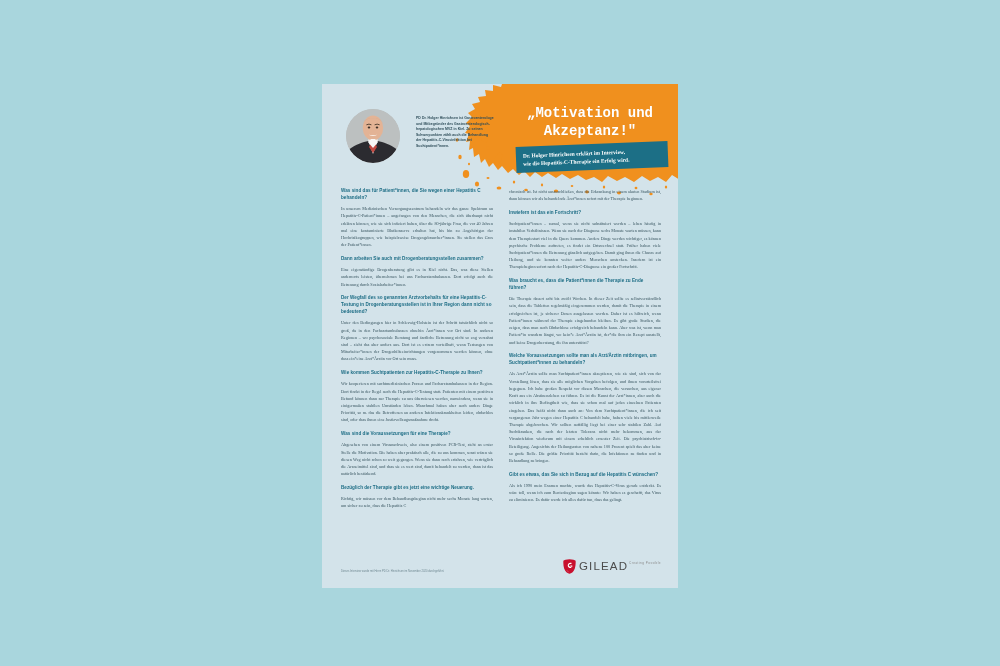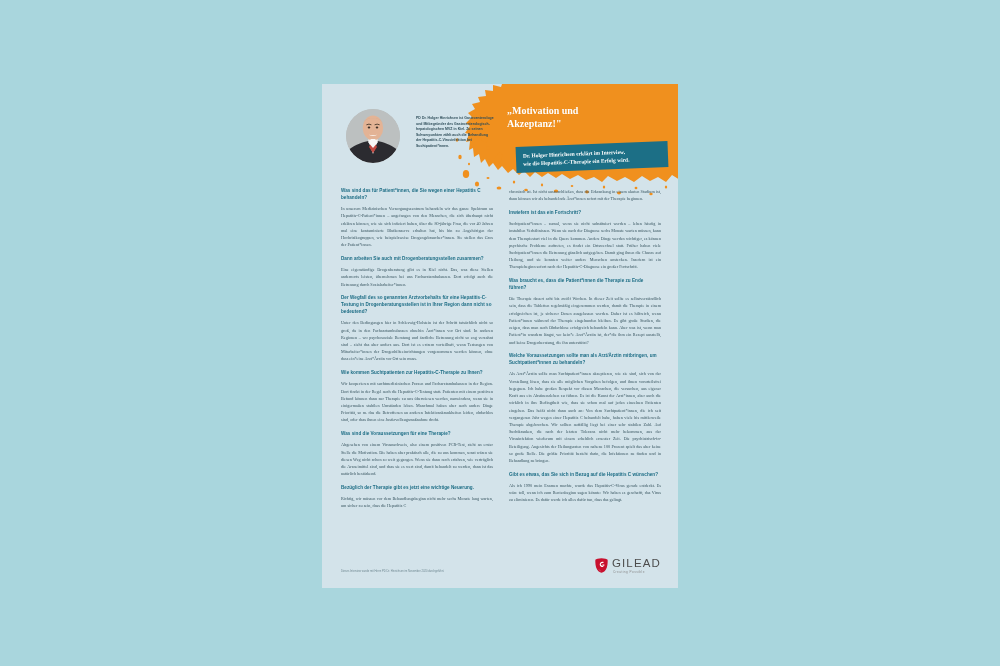--- a/index.html
+++ b/index.html
@@ -62,25 +62,25 @@
     font-weight: bold;
     letter-spacing: .05px;
   }
 
   
   .headline {
     position: absolute;
     left: 185px;
     top: 21px;
     width: 166px;
-    text-align: left;
+    text-align: center;
     color: #ffffff;
-    font-family: Liberation Serif, serif;
+    font-family: Liberation Mono, monospace;
     font-weight: bold;
-    font-size: 10px;
+    font-size: 14px;
     line-height: 1.28;
     text-shadow: 0 0 1px rgba(0,0,0,.07);
   }
 
   
   .subbanner {
     position: absolute;
     left: 194px;
     top: 60px;
     width: 152px;
@@ -149,21 +149,20 @@
     position: absolute;
     right: 17px;
     bottom: 14px;
     display: flex;
     align-items: center;
     gap: 3.5px;
   }
   .logo-mark { width: 13px; height: 15px; display: block; }
   .logo-type {
     display: flex;
-    flex-direction: column;
     line-height: 1;
   }
   .logo-word {
     font-family: "Liberation Sans", sans-serif;
     font-size: 11.5px;
     letter-spacing: 1.15px;
     color: #4c4c4c;
     font-weight: normal;
   }
   .logo-tag {

